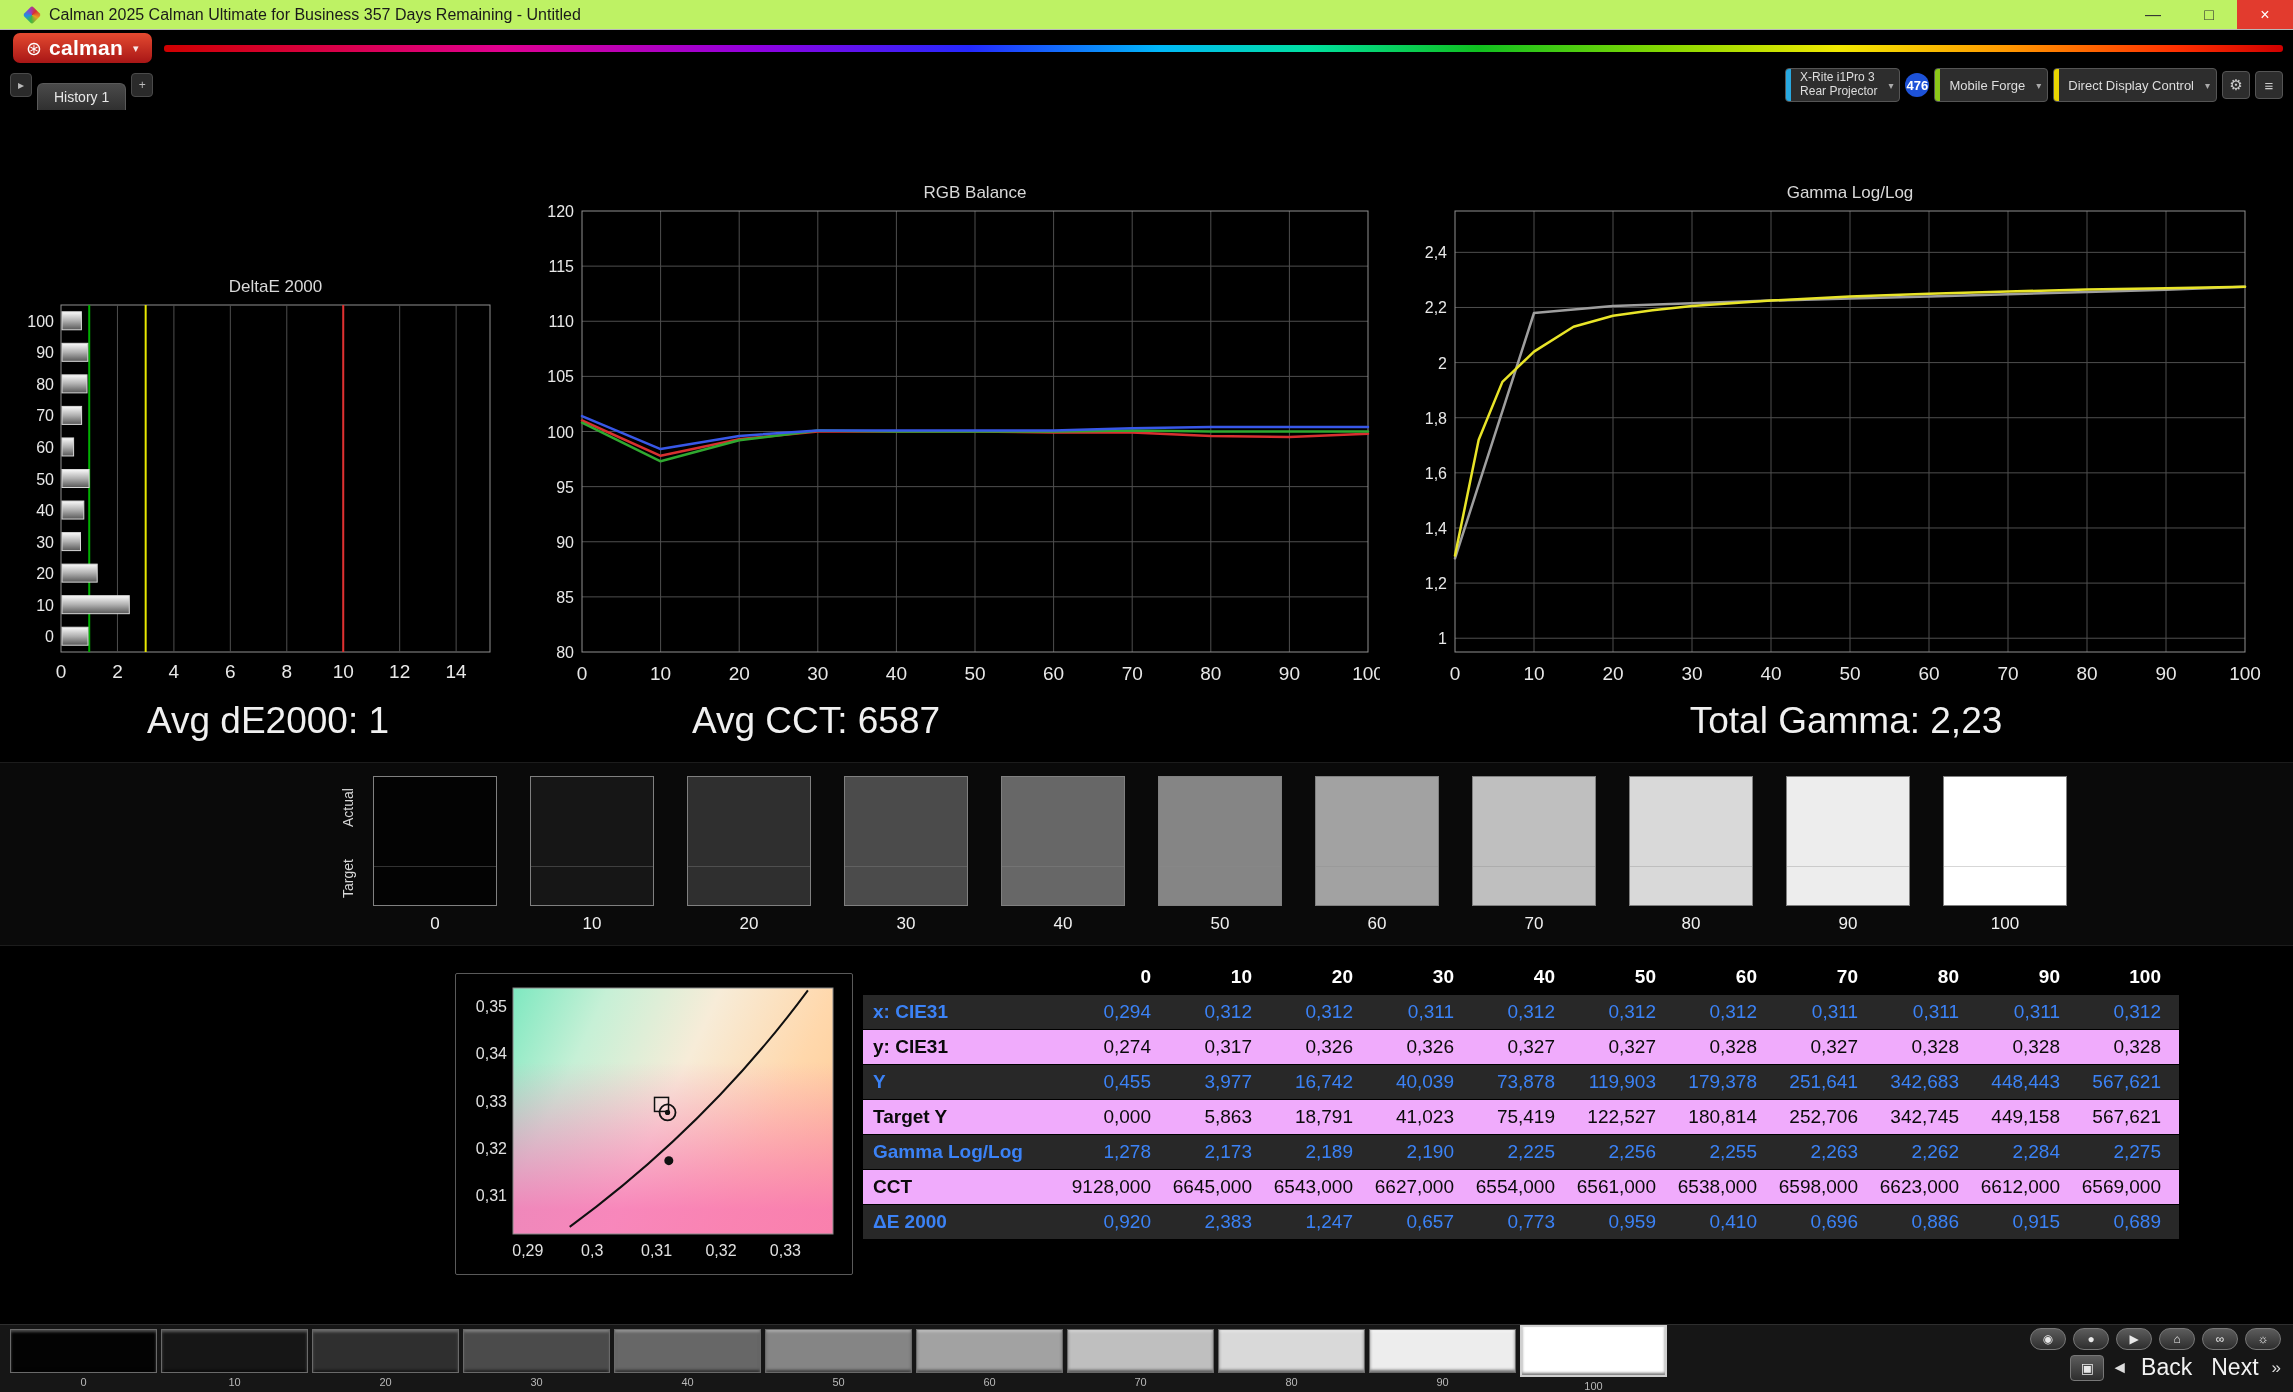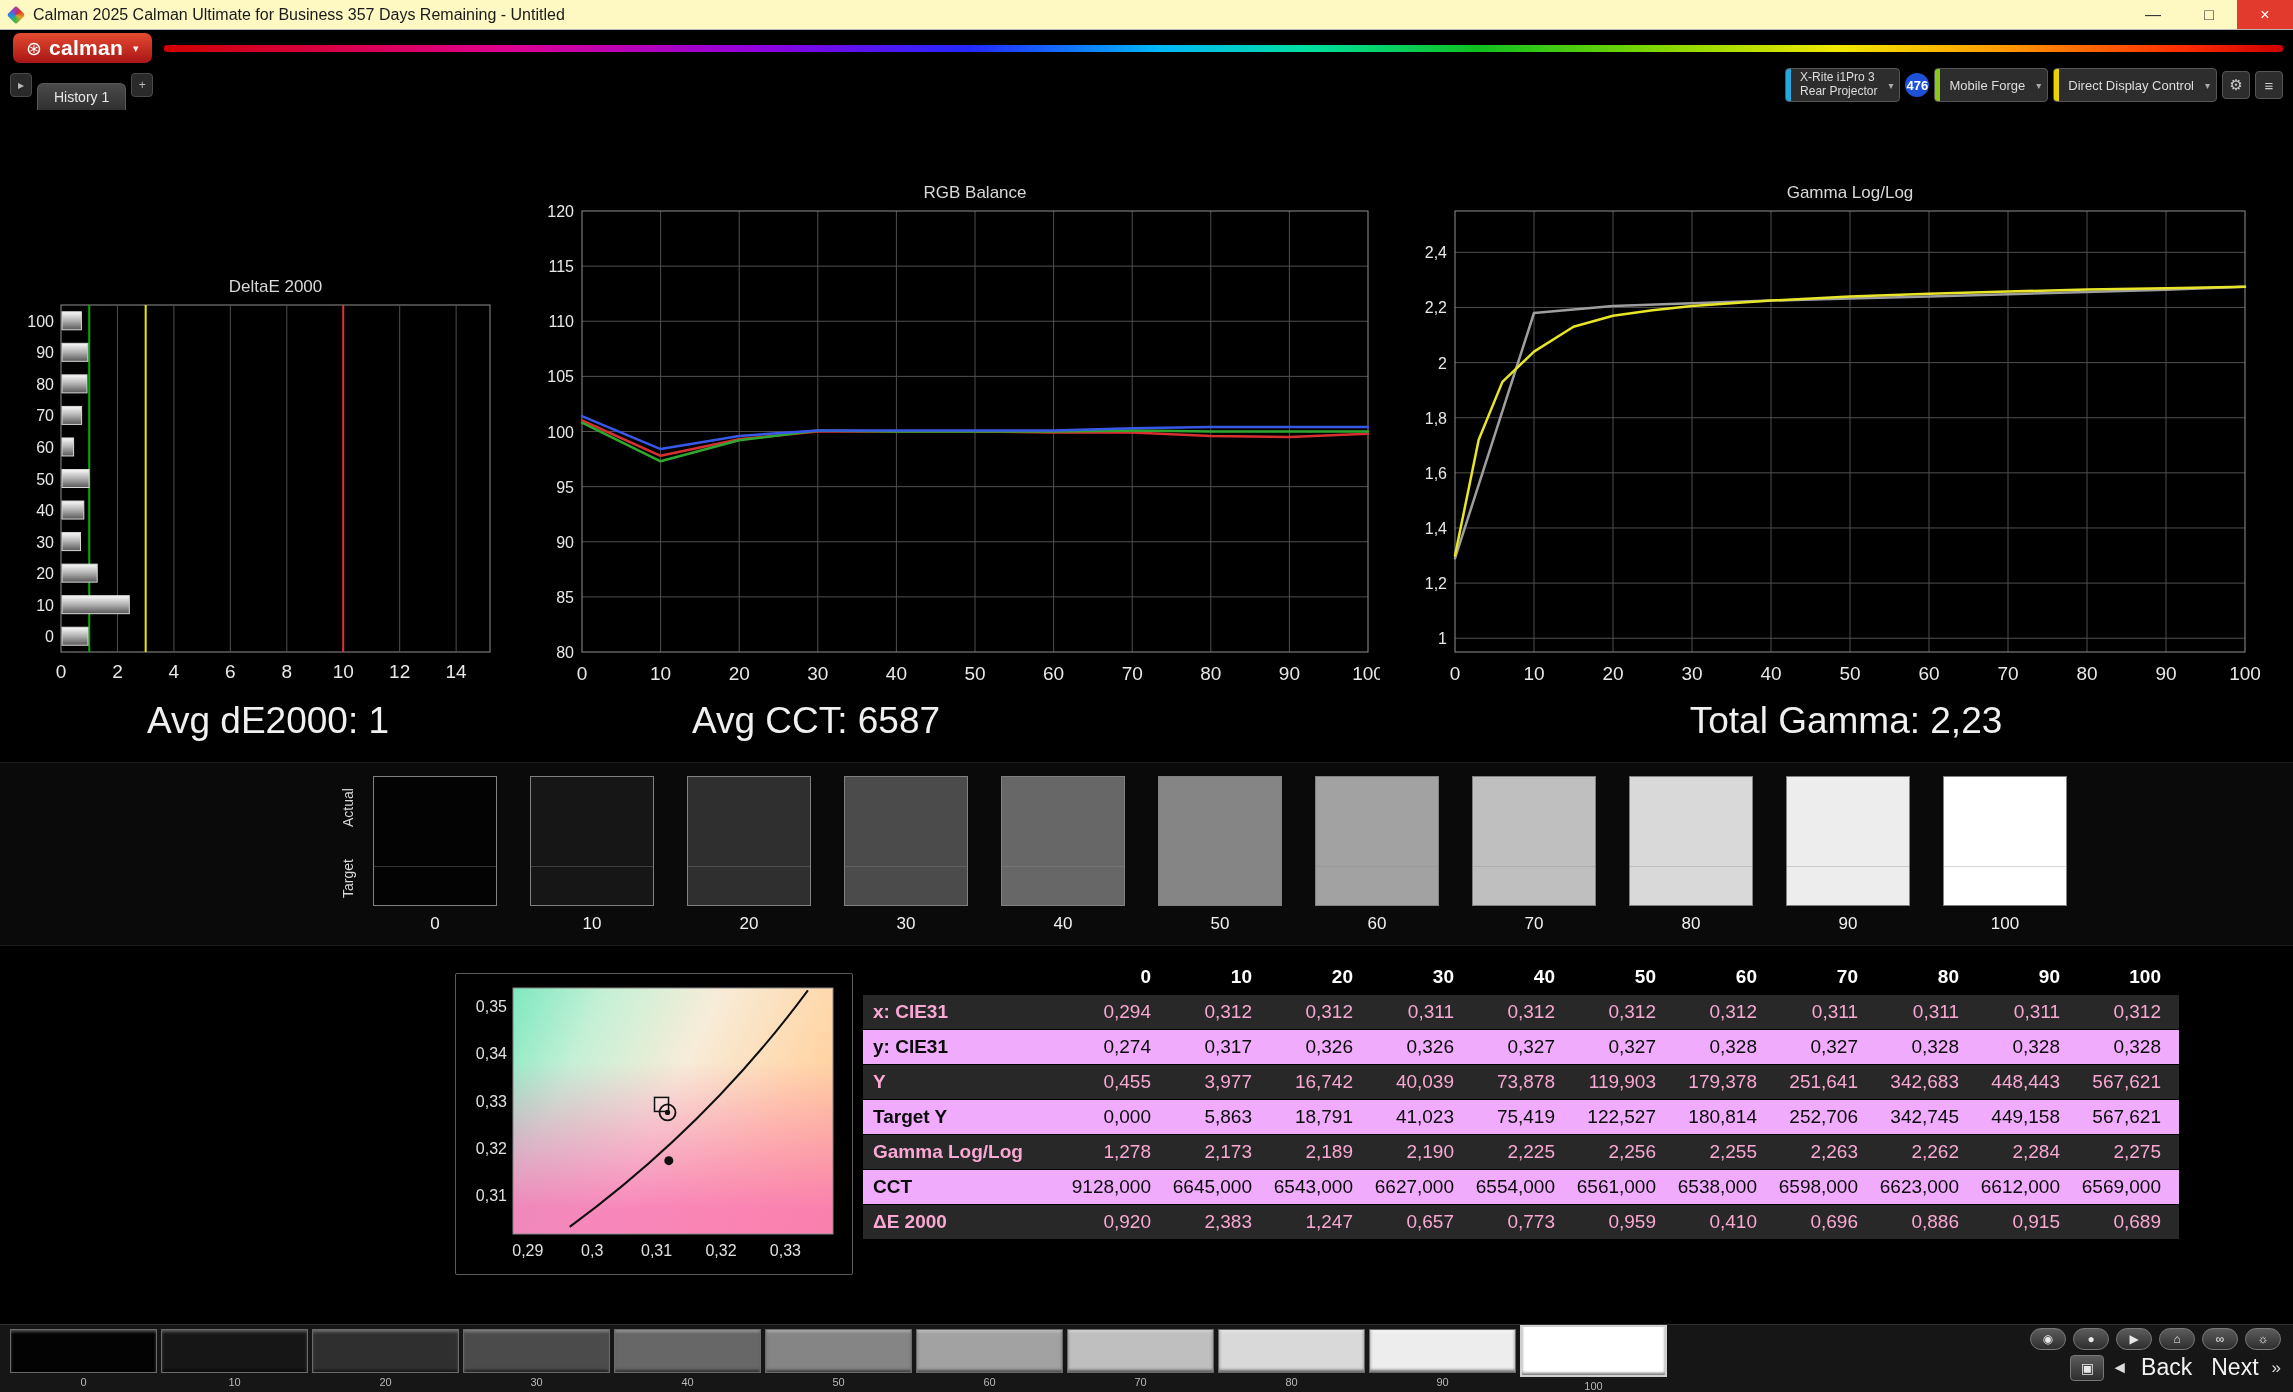--- a/index.html
+++ b/index.html
@@ -2,21 +2,21 @@
 <html><head>
 <meta charset="utf-8">
 <style>
 *{margin:0;padding:0;box-sizing:border-box;}
 html,body{background:#000;}
 body{width:2293px;height:1392px;font-family:"Liberation Sans",sans-serif;overflow:hidden;position:relative;}
 #root{position:absolute;inset:0;background:#000;}
 svg text{font-family:"Liberation Sans",sans-serif;}
 
 
-.titlebar{position:absolute;left:0;top:0;width:100%;height:30px;background:#fef9c3;display:flex;align-items:center;gap:9px;padding-left:8px;border-bottom:1px solid #b8b8b8;}
+.titlebar{position:absolute;left:0;top:0;width:100%;height:30px;background:#bef264;display:flex;align-items:center;gap:9px;padding-left:24px;border-bottom:1px solid #b8b8b8;}
 .app-icon{width:16px;height:16px;border-radius:3px;background:conic-gradient(#d83030,#e8a020,#40b840,#2090e0,#9040c8,#d83030);transform:rotate(45deg) scale(.82);}
 .title-text{font-size:16px;color:#1a1a1a;white-space:nowrap;}
 .win-controls{margin-left:auto;display:flex;height:100%;}
 .win-btn{width:56px;height:100%;display:flex;align-items:center;justify-content:center;font-size:16px;color:#333;cursor:default;}
 .win-btn.close{background:#e23b2e;color:#fff;}
 
 
 .appbar{position:absolute;left:0;top:30px;width:100%;height:36px;background:#000;display:flex;align-items:center;}
 .logo{margin-left:13px;height:30px;padding:0 13px;border-radius:7px;background:linear-gradient(180deg,#e44a30,#a81616);display:flex;align-items:center;gap:7px;color:#fff;flex:0 0 auto;}
 .logo-mark{font-size:19px;line-height:1;}
@@ -68,21 +68,21 @@
  background:linear-gradient(to bottom,rgba(255,140,195,0) 30%,rgba(248,110,180,.8) 90%),
             linear-gradient(115deg,#7ee8c0 0%,#c6f0d6 22%,#f7ecd8 48%,#ffd8ac 74%,#ffc890 100%);}
 .cie-panel svg{position:absolute;left:0;top:0;}
 
 
 .results-table{position:absolute;left:863px;top:960px;display:grid;grid-template-columns:205px repeat(11,101px);grid-auto-rows:35px;}
 .tcell{display:flex;align-items:center;font-size:19px;border-bottom:1px solid #000;}
 .thead{color:#fff;font-weight:bold;background:#000;}
 .tval{justify-content:flex-end;padding-right:18px;}
 .rlabel{padding-left:10px;font-weight:bold;}
-.dark{background:#282828;color:#f9a8d4;}
+.dark{background:#282828;color:#3b82f6;}
 .light{background:#f0abfc;color:#0a0a0a;}
 
 
 .bottombar{position:absolute;left:0;top:1324px;width:100%;height:68px;background:#161616;border-top:1px solid #2e2e2e;}
 .patches{position:absolute;left:10px;top:4px;display:flex;gap:4px;}
 .patch-wrap{width:147px;display:flex;flex-direction:column;align-items:center;}
 .patch{width:147px;height:44px;border:1px solid #6a6a6a;box-shadow:inset 0 2px 3px rgba(255,255,255,.3),inset 0 -2px 3px rgba(0,0,0,.55);}
 .patch-label{font-size:11px;color:#b8b8b8;margin-top:3px;}
 .patch-wrap.selected .patch{height:52px;margin-top:-4px;border:2px solid #d0d0d0;}
 .transport{position:absolute;right:12px;top:3px;display:flex;flex-direction:column;align-items:flex-end;gap:4px;}

